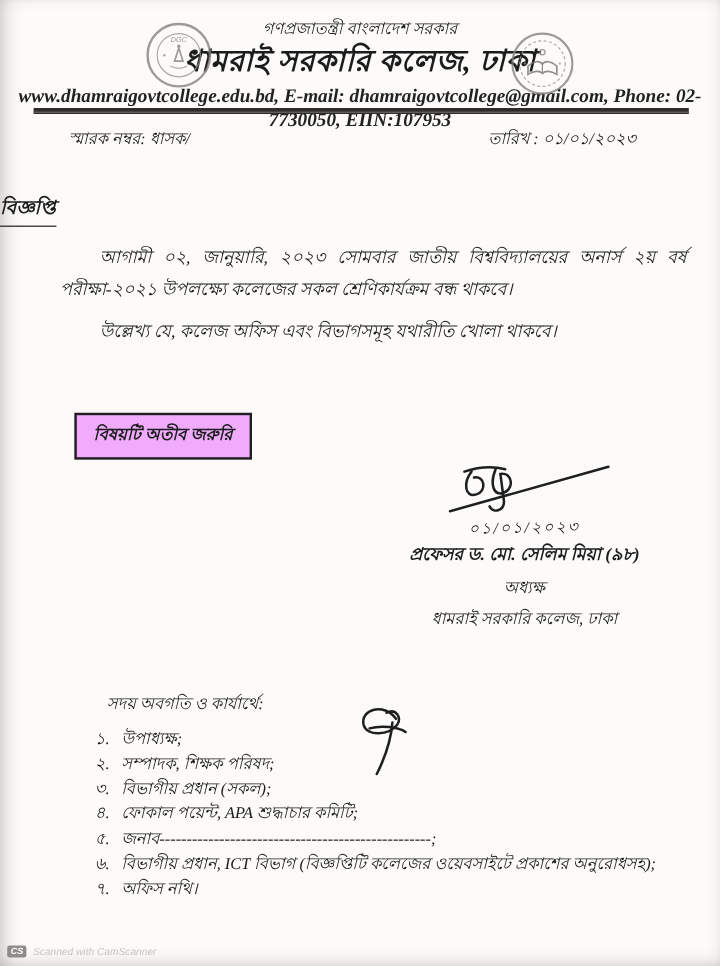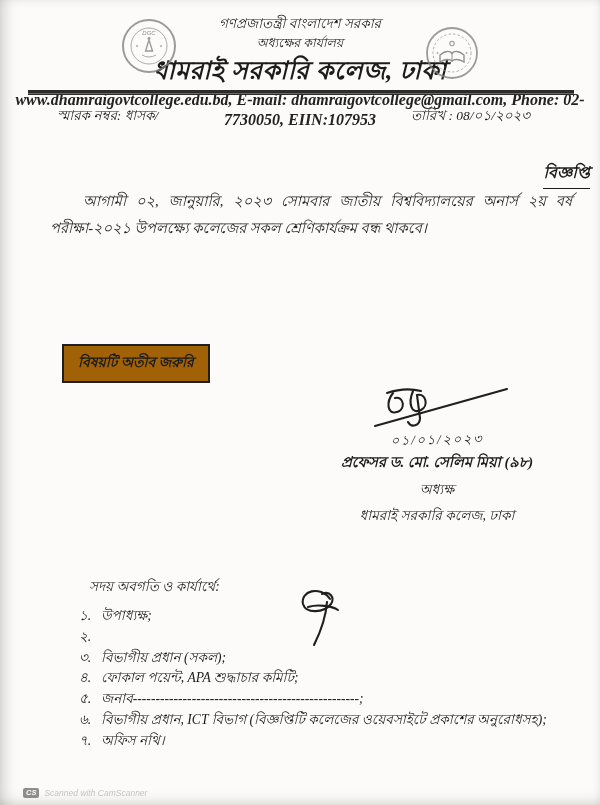--- a/index.html
+++ b/index.html
@@ -23,52 +23,51 @@
   .college-name{font-size:25px;font-weight:bold;margin-top:3px;letter-spacing:.5px;}
   .contact-line{font-size:16px;font-weight:bold;margin-top:4px;color:#222;}
   .seal{position:absolute;opacity:.8;}
   .seal-left{left:120px;top:17px;}
   .seal-right{left:424px;top:25px;}
   .header-rule{position:absolute;top:90px;left:28px;width:546px;height:2px;
     background:#2e2c2a;border-bottom:3px double transparent;}
   .header-rule::after{content:"";position:absolute;left:0;right:0;top:3px;height:1px;background:#6b6966;}
   .meta-row{position:absolute;top:105px;left:57px;right:70px;display:flex;
     justify-content:space-between;font-size:13.5px;}
-  .notice-title-wrap{position:absolute;top:160px;left:12px;right:10px;text-align:right;}
+  .notice-title-wrap{position:absolute;top:160px;left:0;right:10px;text-align:left;}
   .notice-title{display:inline-block;font-size:16px;font-weight:bold;
     border-bottom:1.5px solid #1c1c1c;padding-bottom:1px;}
   .para{position:absolute;left:50px;width:522px;font-size:14.6px;line-height:27px;margin:0;}
-  .para1{top:188px;text-align:justify;text-indent:33px;}
+  .para1{top:202px;text-align:justify;text-indent:33px;}
   .para2{top:264px;text-indent:33px;}
   .urgent-box{position:absolute;top:344px;left:62px;border:2px solid #1f1f1f;
-    padding:5px 14px 6px;font-size:14px;font-weight:bold;background:#a16207;}
+    padding:5px 14px 6px;font-size:14px;font-weight:bold;background:#f0abfc;}
   .sig-block{position:absolute;top:380px;left:312px;width:250px;text-align:center;}
   .sig-scribble{display:block;margin:0 auto -2px;}
   .sig-date{font-size:13px;letter-spacing:1.8px;transform:rotate(-1.2deg);color:#242424;}
   .sig-name{font-size:14.6px;font-weight:bold;margin-top:0;}
   .sig-designation{font-size:13.6px;margin-top:4px;}
   .sig-institution{font-size:13.6px;margin-top:3px;}
   .dist-heading{position:absolute;top:576px;left:57px;font-size:13.6px;margin-left:32px;}
   .dist-scribble{position:absolute;left:288px;top:583px;}
   .dist-list{position:absolute;top:606px;left:79px;width:500px;font-size:13.6px;}
   .dist-item{display:flex;line-height:20.8px;}
   .dist-item .num{width:22px;flex:0 0 22px;}
-  .watermark{position:absolute;left:23px;bottom:7px;display:flex;align-items:center;gap:5px;z-index:60;}
+  .watermark{position:absolute;left:6px;bottom:7px;display:flex;align-items:center;gap:5px;z-index:60;}
   .cs-badge{background:#8f8d8b;color:#fff;font-family:"Liberation Sans","DejaVu Sans",sans-serif;
     font-size:7.5px;font-weight:bold;padding:1.5px 3px;border-radius:2px;line-height:1;}
   .wm-text{color:#c6c4c1;font-family:"Liberation Sans","DejaVu Sans",sans-serif;font-size:8.5px;}
 </style>
 </head>
 <body>
 
 <div class="page">
 
   <div class="letterhead">
     <div class="govt-line">গণপ্রজাতন্ত্রী বাংলাদেশ সরকার</div>
-    <div class="office-line">অধ্যক্ষের কার্যালয়</div>
     <div class="college-name">ধামরাই সরকারি কলেজ, ঢাকা</div>
     <div class="contact-line">www.dhamraigovtcollege.edu.bd, E-mail: dhamraigovtcollege@gmail.com, Phone: 02-7730050, EIIN:107953</div>
   </div>
 
   <svg class="seal seal-left" width="58" height="58" viewBox="0 0 58 58">
     <circle cx="29" cy="29" r="26" fill="none" stroke="#85837e" stroke-width="2"></circle>
     <circle cx="29" cy="29" r="18" fill="none" stroke="#96948f" stroke-width="1"></circle>
     <text x="29" y="18" font-size="6" text-anchor="middle" fill="#76746f" font-family="Liberation Sans, sans-serif">DGC</text>
     <path d="M29 23 l-3.5 11 h7 z" fill="none" stroke="#85837e" stroke-width="1.4"></path>
     <circle cx="29" cy="21.5" r="1.4" fill="#85837e"></circle>
@@ -84,28 +83,29 @@
     <line x1="28" y1="28.5" x2="28" y2="36" stroke="#76746f" stroke-width="1"></line>
     <circle cx="28" cy="18.5" r="2.2" fill="none" stroke="#85837e" stroke-width="1.1"></circle>
     <circle cx="13.5" cy="28" r="0.9" fill="#96948f"></circle>
     <circle cx="42.5" cy="28" r="0.9" fill="#96948f"></circle>
   </svg>
 
   <div class="header-rule"></div>
 
   <div class="meta-row">
     <span>স্মারক নম্বর: ধাসক/</span>
-    <span>তারিখ : 08/০১/২০২৩</span>
+    <span>তারিখ : ০১/০১/২০২৩</span>
   </div>
 
   <div class="notice-title-wrap">
     <span class="notice-title">বিজ্ঞপ্তি</span>
   </div>
 
   <p class="para para1">আগামী ০২, জানুয়ারি, ২০২৩ সোমবার জাতীয় বিশ্ববিদ্যালয়ের অনার্স ২য় বর্ষ পরীক্ষা-২০২১ উপলক্ষ্যে কলেজের সকল শ্রেণিকার্যক্রম বন্ধ থাকবে।</p>
+  <p class="para para2">উল্লেখ্য যে, কলেজ অফিস এবং বিভাগসমূহ যথারীতি খোলা থাকবে।</p>
 
   <div class="urgent-box">বিষয়টি অতীব জরুরি</div>
 
   <div class="sig-block">
     <svg class="sig-scribble" width="160" height="52" viewBox="0 0 160 52">
       <g fill="none" stroke="#1f1f1f" stroke-width="2.1" stroke-linecap="round">
         <path d="M30 13 Q48 7 64 11"></path>
         <path d="M36 13 C29 22 30 35 40 32 C49 29.5 47 16 38 18"></path>
         <path d="M56 11 C51 23 54 35 64 30 C72 26 69 13 60 15 L63 38 C63 46 54 48 51 42"></path>
         <path d="M18 46 L150 9"></path>
@@ -127,20 +127,21 @@
     </g>
   </svg>
 
   <div class="dist-list">
     <div class="dist-item">
       <span class="num">১.</span>
       <span>উপাধ্যক্ষ;</span>
     </div>
     <div class="dist-item">
       <span class="num">২.</span>
+      <span>সম্পাদক, শিক্ষক পরিষদ;</span>
     </div>
     <div class="dist-item">
       <span class="num">৩.</span>
       <span>বিভাগীয় প্রধান (সকল);</span>
     </div>
     <div class="dist-item">
       <span class="num">৪.</span>
       <span>ফোকাল পয়েন্ট, APA শুদ্ধাচার কমিটি;</span>
     </div>
     <div class="dist-item">

